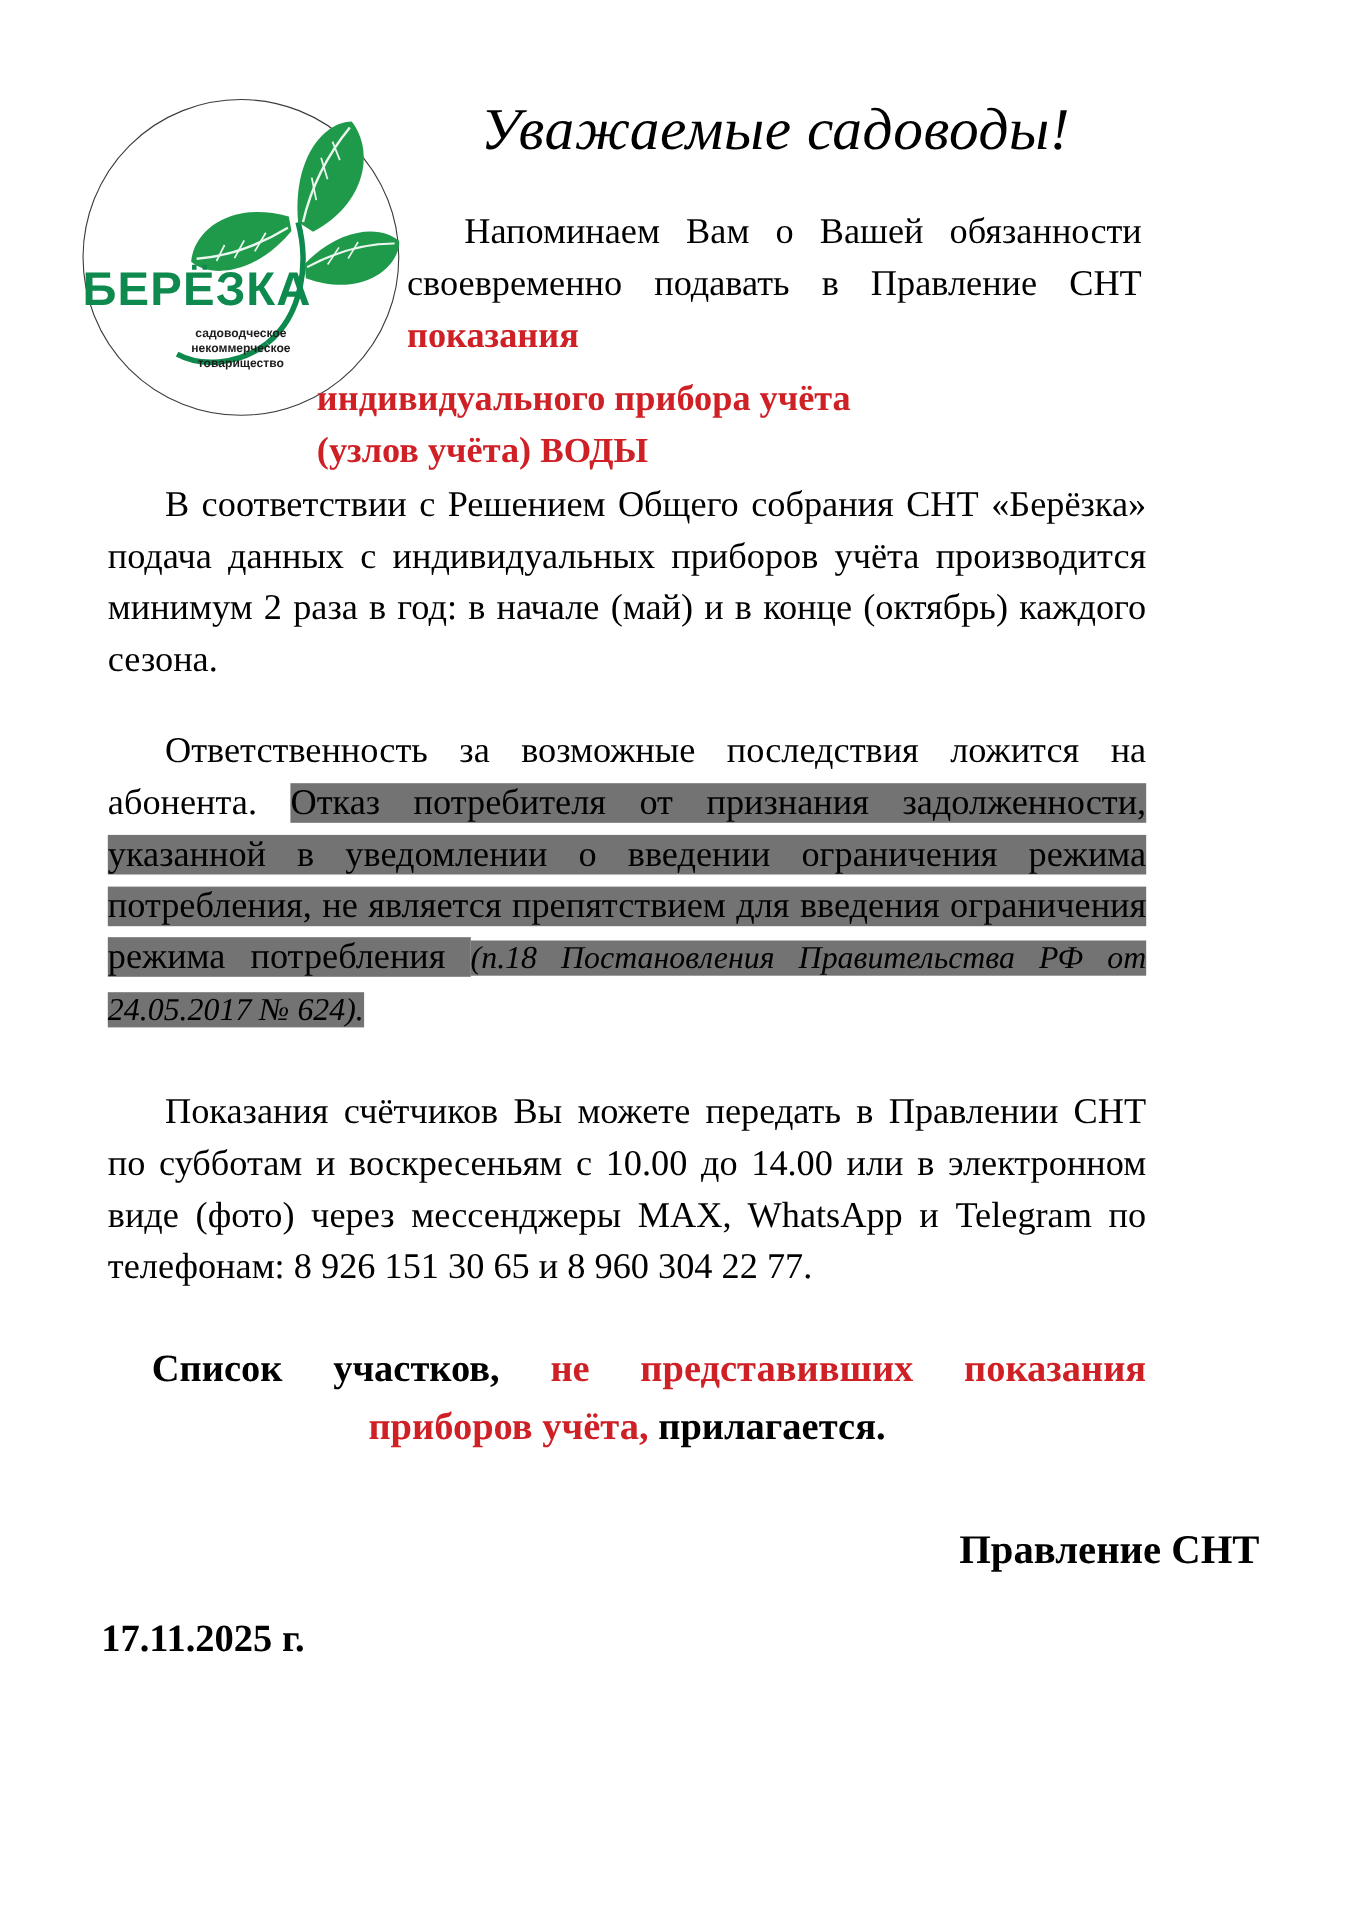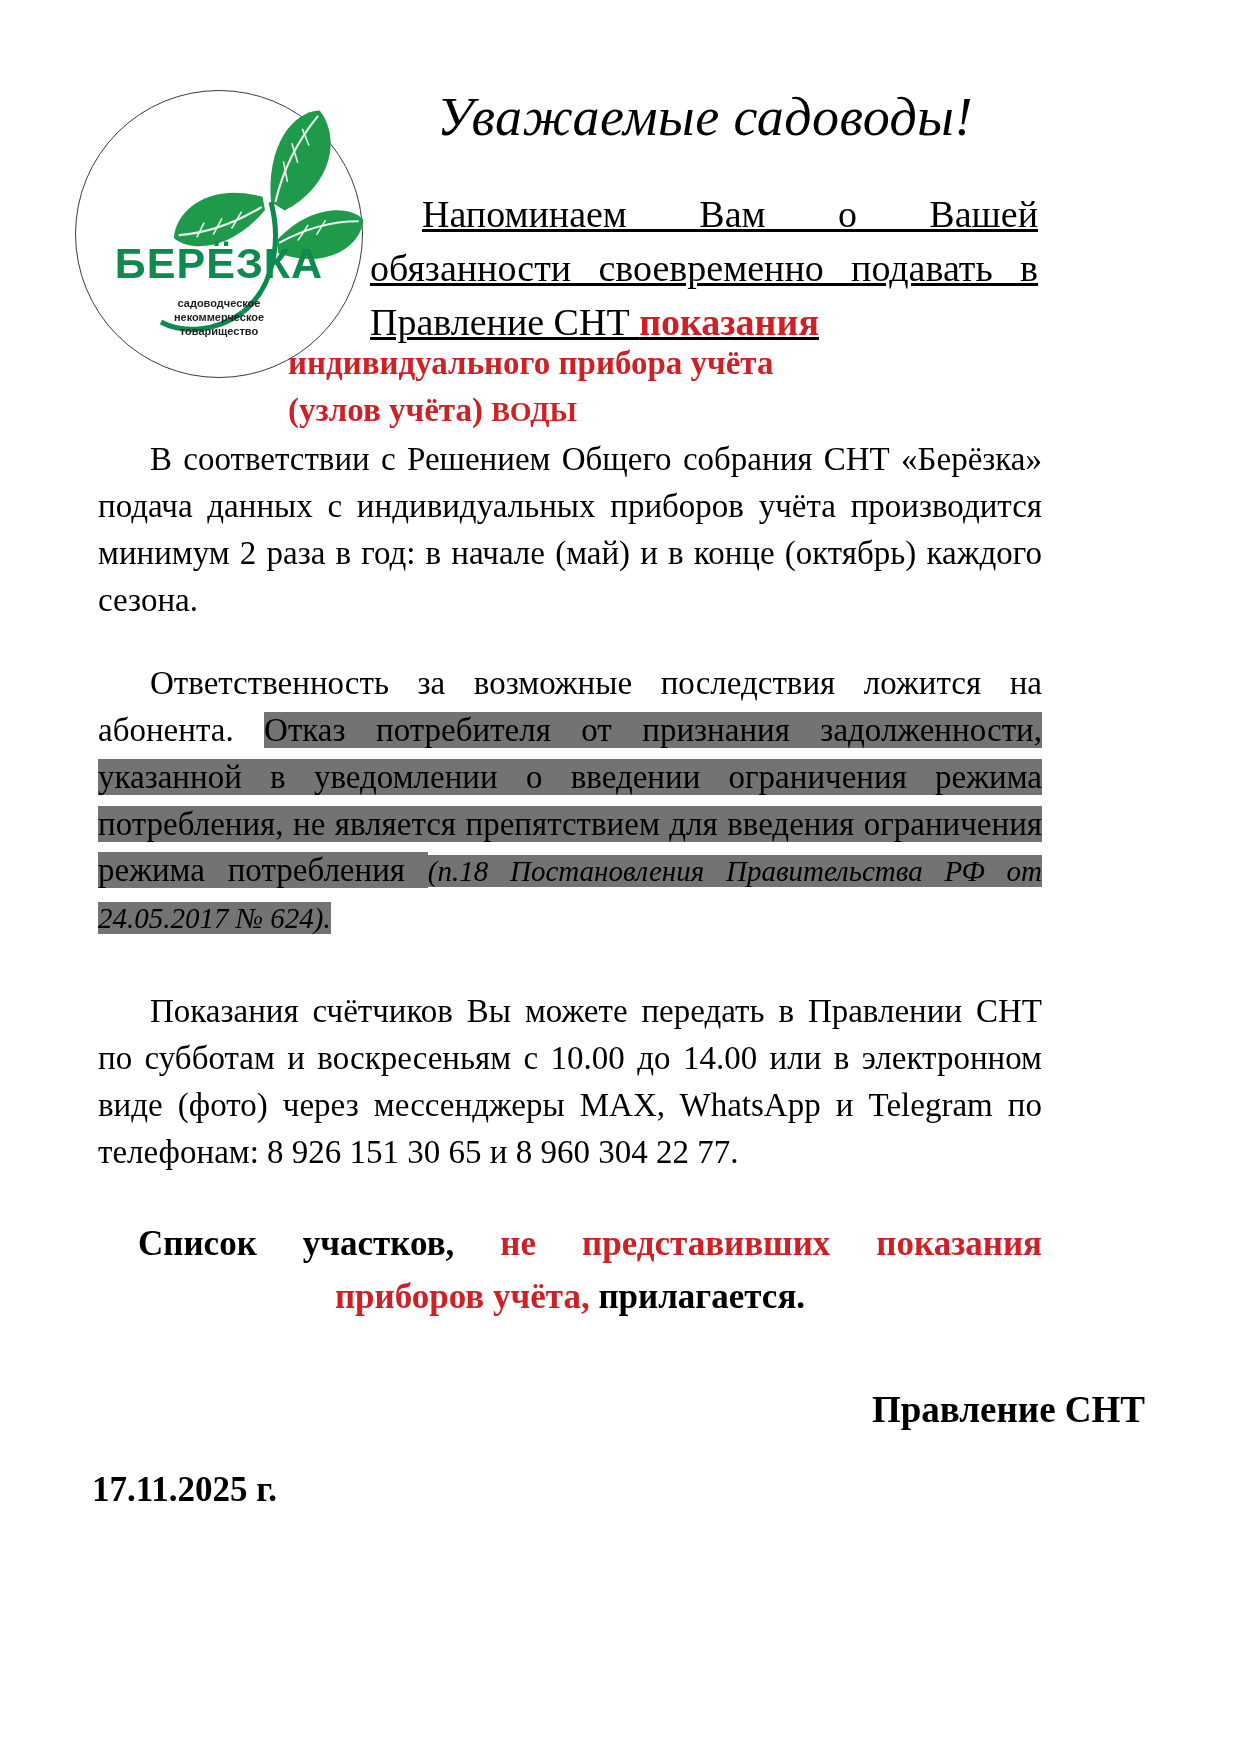--- a/index.html
+++ b/index.html
@@ -46,21 +46,20 @@
     position: absolute;
     left: 0; top: 0;
     width: 288px;
     height: 288px;
   }
   .logo-brand {
     position: absolute;
     left: 0;
     top: 152px;
     width: 288px;
-    text-align: center;
     font-family: "Liberation Sans", "DejaVu Sans", sans-serif;
     font-weight: bold;
     font-size: 43px;
     letter-spacing: 1px;
     color: #0e8a4e;
     line-height: 1;
     z-index: 3;
   }
   .logo-sub {
     position: absolute;
@@ -89,47 +88,46 @@
     line-height: 1.1;
     letter-spacing: 0.5px;
   }
 
   
   .intro {
     position: absolute;
     left: 370px;
     top: 188px;
     width: 668px;
-    font-size: 38px;
+    font-size: 33px;
     line-height: 1.42;
     text-align: justify;
     text-indent: 52px;
     text-align-last: left;
-    text-decoration: underline;
   }
   .intro .red {
     color: #cf2026;
     font-weight: bold;
   }
 
   
   .intro-red-wide {
     position: absolute;
     left: 288px;
     top: 340px;
     width: 752px;
     font-size: 33px;
     line-height: 1.42;
     color: #cf2026;
     font-weight: bold;
     text-align: justify;
     text-align-last: left;
   }
   .intro-red-wide .big {
-    font-size: 28px;
+    font-size: 32px;
   }
 
   
   .body-block {
     position: absolute;
     left: 98px;
     width: 944px;
     font-size: 33px;
     line-height: 1.42;
     text-align: justify;

